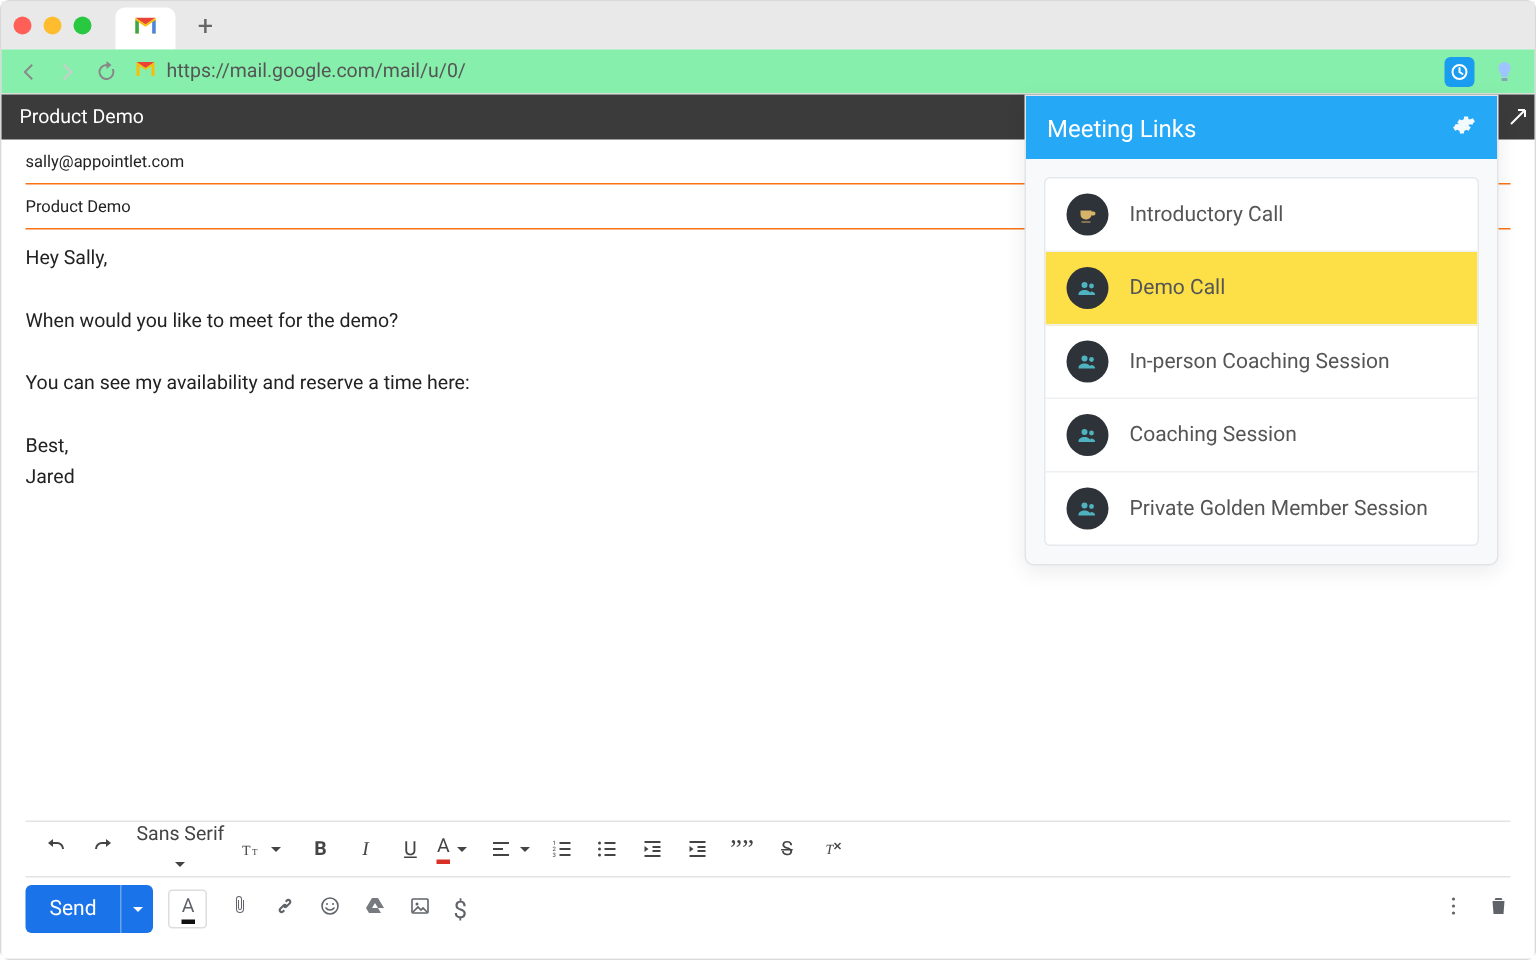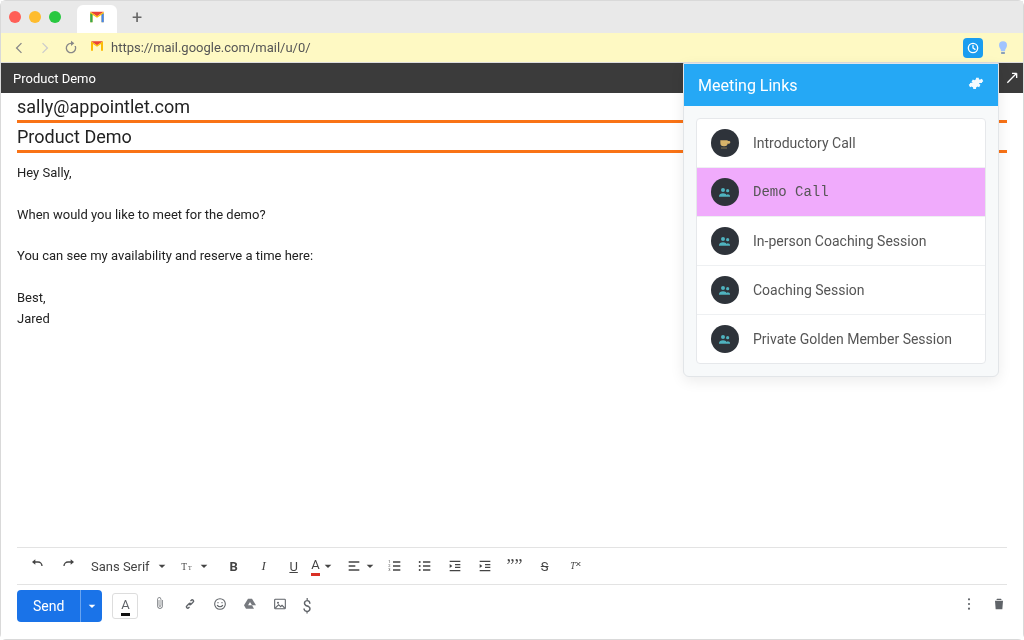--- a/index.html
+++ b/index.html
@@ -6,66 +6,66 @@
   html, body { width: 1024px; height: 640px; font-family: -apple-system, BlinkMacSystemFont, "Segoe UI", Roboto, Arial, sans-serif; background: #fff; overflow: hidden; }
 
   
   .browser { width: 1024px; height: 640px; background: #f0f0f0; border: 1px solid #d9d9d9; border-radius: 6px; display: flex; flex-direction: column; }
   .tab-strip { height: 32px; background: #e9e9e9; display: flex; align-items: center; padding-left: 8px; }
   .traffic-lights { display: flex; gap: 8px; margin-right: 16px; align-items: center; }
   .traffic-light { width: 12px; height: 12px; border-radius: 50%; }
   .red { background: #ff5f57; } .yellow { background: #febc2e; } .green { background: #28c840; }
   .tab { width: 40px; height: 28px; background: #fff; border-top-left-radius: 6px; border-top-right-radius: 6px; display: flex; align-items: center; justify-content: center; margin-top: 4px; }
   .plus-tab { width: 28px; height: 28px; display: flex; align-items:center; justify-content:center; color:#666; font-size:18px; margin-left:6px; }
-  .addr-bar { height: 30px; background: #fef9c3; border-bottom: 1px solid #ddd; display: flex; align-items: center; padding: 0 10px; gap: 10px; }
+  .addr-bar { height: 30px; background: #86efac; border-bottom: 1px solid #ddd; display: flex; align-items: center; padding: 0 10px; gap: 10px; }
   .nav-btn { color: #888; width:16px; display:flex; align-items:center; justify-content:center; }
   .nav-btn.fwd { color: #ccc; }
   .url-area { flex:1; display:flex; align-items:center; gap:6px; font-size:13px; color:#555; }
   .ext-icons { display:flex; gap:10px; align-items:center; }
   .ext-icon { width:20px; height:20px; border-radius:4px; display:flex; align-items:center; justify-content:center; }
   .ext-blue { background:#1a9df0; color:#fff; }
 
   
   .content { flex:1; background:#fff; position:relative; padding:0 16px 12px; display:flex; flex-direction:column; }
 
   
   .compose-header { height:30px; background:#3b3b3b; color:#fff; display:flex; align-items:center; padding:0 12px; font-size:13px; margin:0 -16px; }
   .compose-header .spacer { flex:1; }
   .arrow-out { width:22px; height:22px; display:flex; align-items:center; justify-content:center; color:#fff; }
 
   
-  .field-row { height:30px; border-bottom:3px solid #f97316; display:flex; align-items:center; font-size:18px; color:#222; }
+  .field-row { height:30px; border-bottom:1px solid #f97316; display:flex; align-items:center; font-size:11px; color:#222; }
   .body-area { flex:1; padding:10px 0; font-size:13px; color:#222; line-height:1.6; white-space:pre-wrap; }
 
   
   .fmt-toolbar { border-top:1px solid #e3e3e3; border-bottom:1px solid #e3e3e3; height:38px; display:flex; align-items:center; padding:0 8px; gap:4px; font-size:13px; color:#444; background: #fff; }
   .fmt-btn { min-width:26px; height:26px; display:flex; align-items:center; justify-content:center; border-radius:3px; color:#444; }
   .fmt-btn svg { display:block; }
-  .font-sel { display:flex; align-items:center; gap:4px; padding:0 6px; }
+  .font-sel { display:flex; align-items:center; gap:4px; padding:0 6px;flex-direction:column; }
   .sep { width:1px; }
 
   
   .send-row { height:42px; display:flex; align-items:center; gap:10px; }
   .send-btn { height:32px; display:flex; align-items:flex-start; background:#1a73e8; color:#fff; border-radius:4px; overflow:hidden; font-size:14px; }
   .send-main { padding:0 16px; height:100%; display:flex; align-items:center; }
   .send-drop { width:22px; height:100%; display:flex; align-items:center; justify-content:center; border-left:1px solid rgba(255,255,255,.35); }
   .action-icons { display:flex; align-items:center; gap:14px; color:#5f6368; }
   .right-actions { margin-left:auto; display:flex; gap:14px; color:#5f6368; align-items:center; }
   .tc-box { width:26px; height:26px; display:flex; align-items:center; justify-content:center; border:1px solid #ddd; border-radius:3px; }
 
   
   .panel { position:absolute; top:0; right:24px; width:316px; background:#f7f9fa; border:1px solid #e2e5e8; border-radius:0 0 6px 6px; box-shadow:0 4px 14px rgba(0,0,0,.08); overflow:hidden; }
   .panel-head { height:42px; background:#25a8f5; color:#fff; display:flex; align-items:center; padding:16px 14px; font-size:16px; }
   .panel-head .spacer { flex:1; }
   .gear { color:#fff; opacity:.95; }
   .panel-list { padding:12px; display:flex; flex-direction:column; }
   .panel-card { background:#fff; border:1px solid #e6e8eb; border-radius:4px; overflow:hidden; }
   .meet-item { display:flex; align-items:center; gap:14px; padding:10px 14px; border-bottom:1px solid #eef0f2; font-size:14px; color:#555; }
   .meet-item:last-child { border-bottom:none; }
-  .meet-item.highlight { background:#f0abfc;font-family:Liberation Mono, monospace; }
+  .meet-item.highlight { background:#fde047; }
   .meet-icon { width:28px; height:28px; border-radius:50%; background:#2e333a; display:flex; align-items:center; justify-content:center; color:#d7b36a; font-size:14px; }
   .meet-icon.teal { color:#4fb3bf; }
 
   
   svg { width:16px; height:16px; }
   .tab svg { width:18px; height:18px; }
 
 </style>
 </head>
 <body>

